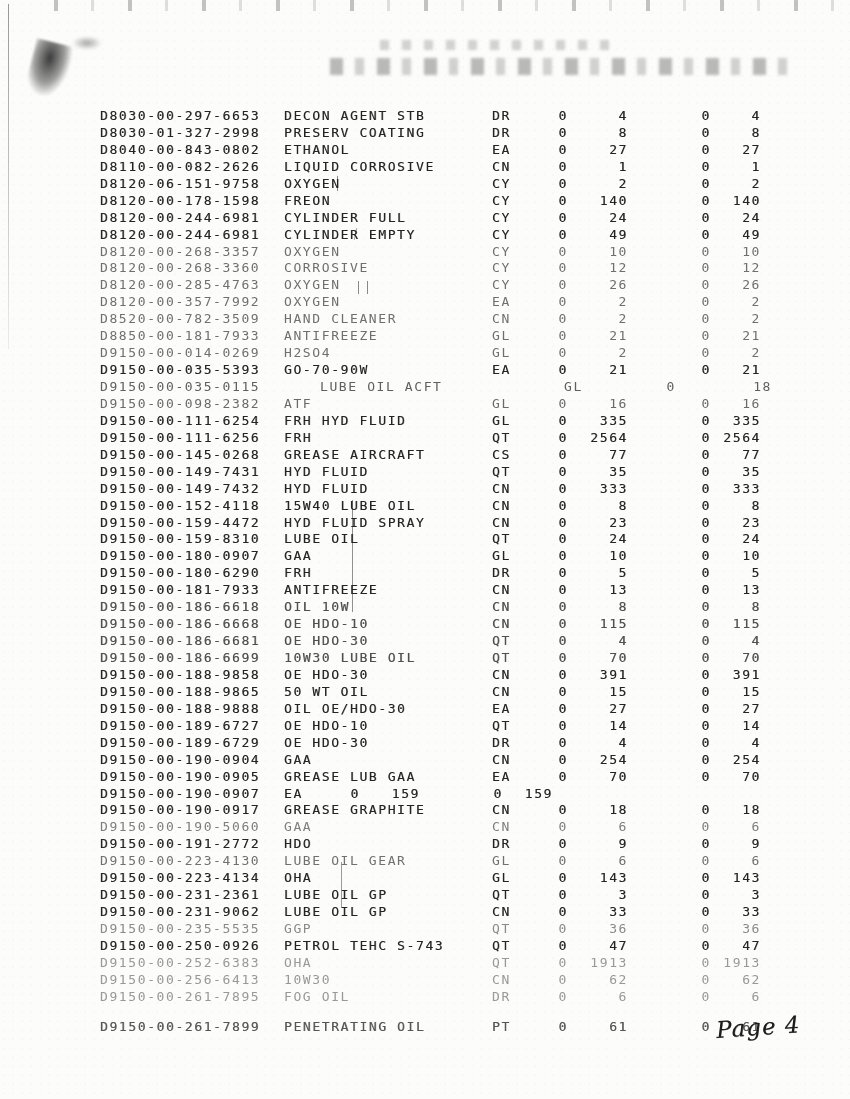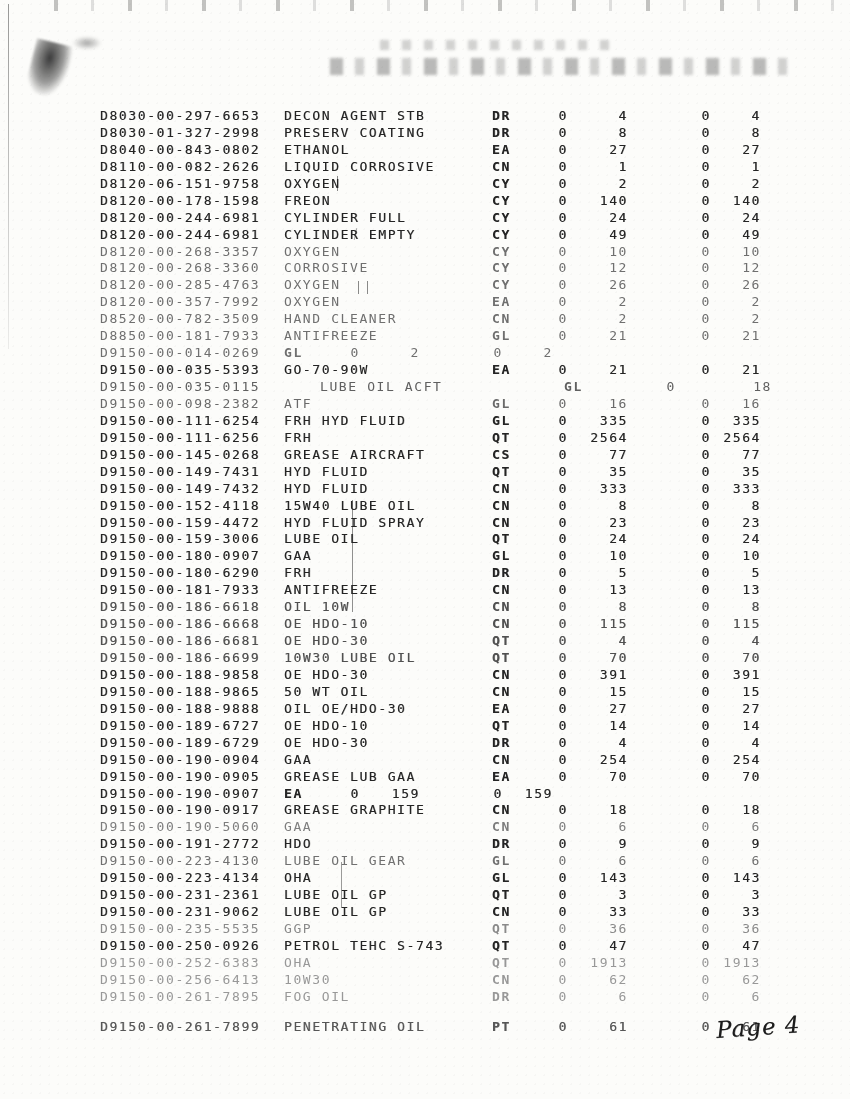--- a/index.html
+++ b/index.html
@@ -31,21 +31,21 @@
     font-size: 13px;
     line-height: 16.95px;
     letter-spacing: 1.6px;
     color: #242424;
     white-space: pre;
     text-shadow: 0.4px 0.4px 0.6px rgba(40,40,40,0.45);
   }
   .cell { display: block; }
   .nsn  { width: 184px; }
   .item { width: 208px; }
-  .ui   { width: 36px; font-weight: bold; }
+  .ui   { width: 36px; }
   .c1   { width: 40px; text-align: right; }
   .c2   { width: 60px; text-align: right; }
   .c3   { width: 83px; text-align: right; }
   .c4   { width: 50px; text-align: right; }
 
   
   .row:nth-child(n+9):nth-child(-n+15)  { color: #6f6f6f; text-shadow: none; }
   .row:nth-child(17)                    { color: #606060; text-shadow: none; gap: 36px; }
   .row:nth-child(18)                    { color: #6a6a6a; text-shadow: none; }
   .row:nth-child(n+30):nth-child(-n+33) { color: #505050; }
@@ -156,32 +156,32 @@
       <div class="row"><span class="cell nsn">D8120-06-151-9758</span><span class="cell item">OXYGEN</span><span class="cell ui">CY</span><span class="cell c1">0</span><span class="cell c2">2</span><span class="cell c3">0</span><span class="cell c4">2</span></div>
       <div class="row"><span class="cell nsn">D8120-00-178-1598</span><span class="cell item">FREON</span><span class="cell ui">CY</span><span class="cell c1">0</span><span class="cell c2">140</span><span class="cell c3">0</span><span class="cell c4">140</span></div>
       <div class="row"><span class="cell nsn">D8120-00-244-6981</span><span class="cell item">CYLINDER FULL</span><span class="cell ui">CY</span><span class="cell c1">0</span><span class="cell c2">24</span><span class="cell c3">0</span><span class="cell c4">24</span></div>
       <div class="row"><span class="cell nsn">D8120-00-244-6981</span><span class="cell item">CYLINDER EMPTY</span><span class="cell ui">CY</span><span class="cell c1">0</span><span class="cell c2">49</span><span class="cell c3">0</span><span class="cell c4">49</span></div>
       <div class="row"><span class="cell nsn">D8120-00-268-3357</span><span class="cell item">OXYGEN</span><span class="cell ui">CY</span><span class="cell c1">0</span><span class="cell c2">10</span><span class="cell c3">0</span><span class="cell c4">10</span></div>
       <div class="row"><span class="cell nsn">D8120-00-268-3360</span><span class="cell item">CORROSIVE</span><span class="cell ui">CY</span><span class="cell c1">0</span><span class="cell c2">12</span><span class="cell c3">0</span><span class="cell c4">12</span></div>
       <div class="row"><span class="cell nsn">D8120-00-285-4763</span><span class="cell item">OXYGEN</span><span class="cell ui">CY</span><span class="cell c1">0</span><span class="cell c2">26</span><span class="cell c3">0</span><span class="cell c4">26</span></div>
       <div class="row"><span class="cell nsn">D8120-00-357-7992</span><span class="cell item">OXYGEN</span><span class="cell ui">EA</span><span class="cell c1">0</span><span class="cell c2">2</span><span class="cell c3">0</span><span class="cell c4">2</span></div>
       <div class="row"><span class="cell nsn">D8520-00-782-3509</span><span class="cell item">HAND CLEANER</span><span class="cell ui">CN</span><span class="cell c1">0</span><span class="cell c2">2</span><span class="cell c3">0</span><span class="cell c4">2</span></div>
       <div class="row"><span class="cell nsn">D8850-00-181-7933</span><span class="cell item">ANTIFREEZE</span><span class="cell ui">GL</span><span class="cell c1">0</span><span class="cell c2">21</span><span class="cell c3">0</span><span class="cell c4">21</span></div>
-      <div class="row"><span class="cell nsn">D9150-00-014-0269</span><span class="cell ui">GL</span><span class="cell c1">0</span><span class="cell c2">2</span><span class="cell c3">0</span><span class="cell c4">2</span></div>
+      <div class="row"><span class="cell nsn">D9150-00-014-0269</span><span class="cell item">H2SO4</span><span class="cell ui">GL</span><span class="cell c1">0</span><span class="cell c2">2</span><span class="cell c3">0</span><span class="cell c4">2</span></div>
       <div class="row"><span class="cell nsn">D9150-00-035-5393</span><span class="cell item">GO-70-90W</span><span class="cell ui">EA</span><span class="cell c1">0</span><span class="cell c2">21</span><span class="cell c3">0</span><span class="cell c4">21</span></div>
       <div class="row"><span class="cell nsn">D9150-00-035-0115</span><span class="cell item">LUBE OIL ACFT</span><span class="cell ui">GL</span><span class="cell c1">0</span><span class="cell c2">18</span><span class="cell c3">0</span><span class="cell c4">18</span></div>
       <div class="row"><span class="cell nsn">D9150-00-098-2382</span><span class="cell item">ATF</span><span class="cell ui">GL</span><span class="cell c1">0</span><span class="cell c2">16</span><span class="cell c3">0</span><span class="cell c4">16</span></div>
       <div class="row"><span class="cell nsn">D9150-00-111-6254</span><span class="cell item">FRH HYD FLUID</span><span class="cell ui">GL</span><span class="cell c1">0</span><span class="cell c2">335</span><span class="cell c3">0</span><span class="cell c4">335</span></div>
       <div class="row"><span class="cell nsn">D9150-00-111-6256</span><span class="cell item">FRH</span><span class="cell ui">QT</span><span class="cell c1">0</span><span class="cell c2">2564</span><span class="cell c3">0</span><span class="cell c4">2564</span></div>
       <div class="row"><span class="cell nsn">D9150-00-145-0268</span><span class="cell item">GREASE AIRCRAFT</span><span class="cell ui">CS</span><span class="cell c1">0</span><span class="cell c2">77</span><span class="cell c3">0</span><span class="cell c4">77</span></div>
       <div class="row"><span class="cell nsn">D9150-00-149-7431</span><span class="cell item">HYD FLUID</span><span class="cell ui">QT</span><span class="cell c1">0</span><span class="cell c2">35</span><span class="cell c3">0</span><span class="cell c4">35</span></div>
       <div class="row"><span class="cell nsn">D9150-00-149-7432</span><span class="cell item">HYD FLUID</span><span class="cell ui">CN</span><span class="cell c1">0</span><span class="cell c2">333</span><span class="cell c3">0</span><span class="cell c4">333</span></div>
       <div class="row"><span class="cell nsn">D9150-00-152-4118</span><span class="cell item">15W40 LUBE OIL</span><span class="cell ui">CN</span><span class="cell c1">0</span><span class="cell c2">8</span><span class="cell c3">0</span><span class="cell c4">8</span></div>
       <div class="row"><span class="cell nsn">D9150-00-159-4472</span><span class="cell item">HYD FLUID SPRAY</span><span class="cell ui">CN</span><span class="cell c1">0</span><span class="cell c2">23</span><span class="cell c3">0</span><span class="cell c4">23</span></div>
-      <div class="row"><span class="cell nsn">D9150-00-159-3006</span><span class="cell item">LUBE OIL</span><span class="cell ui">QT</span><span class="cell c1">0</span><span class="cell c2">24</span><span class="cell c3">0</span><span class="cell c4">24</span></div>
+      <div class="row"><span class="cell nsn">D9150-00-159-8310</span><span class="cell item">LUBE OIL</span><span class="cell ui">QT</span><span class="cell c1">0</span><span class="cell c2">24</span><span class="cell c3">0</span><span class="cell c4">24</span></div>
       <div class="row"><span class="cell nsn">D9150-00-180-0907</span><span class="cell item">GAA</span><span class="cell ui">GL</span><span class="cell c1">0</span><span class="cell c2">10</span><span class="cell c3">0</span><span class="cell c4">10</span></div>
       <div class="row"><span class="cell nsn">D9150-00-180-6290</span><span class="cell item">FRH</span><span class="cell ui">DR</span><span class="cell c1">0</span><span class="cell c2">5</span><span class="cell c3">0</span><span class="cell c4">5</span></div>
       <div class="row"><span class="cell nsn">D9150-00-181-7933</span><span class="cell item">ANTIFREEZE</span><span class="cell ui">CN</span><span class="cell c1">0</span><span class="cell c2">13</span><span class="cell c3">0</span><span class="cell c4">13</span></div>
       <div class="row"><span class="cell nsn">D9150-00-186-6618</span><span class="cell item">OIL 10W</span><span class="cell ui">CN</span><span class="cell c1">0</span><span class="cell c2">8</span><span class="cell c3">0</span><span class="cell c4">8</span></div>
       <div class="row"><span class="cell nsn">D9150-00-186-6668</span><span class="cell item">OE HDO-10</span><span class="cell ui">CN</span><span class="cell c1">0</span><span class="cell c2">115</span><span class="cell c3">0</span><span class="cell c4">115</span></div>
       <div class="row"><span class="cell nsn">D9150-00-186-6681</span><span class="cell item">OE HDO-30</span><span class="cell ui">QT</span><span class="cell c1">0</span><span class="cell c2">4</span><span class="cell c3">0</span><span class="cell c4">4</span></div>
       <div class="row"><span class="cell nsn">D9150-00-186-6699</span><span class="cell item">10W30 LUBE OIL</span><span class="cell ui">QT</span><span class="cell c1">0</span><span class="cell c2">70</span><span class="cell c3">0</span><span class="cell c4">70</span></div>
       <div class="row"><span class="cell nsn">D9150-00-188-9858</span><span class="cell item">OE HDO-30</span><span class="cell ui">CN</span><span class="cell c1">0</span><span class="cell c2">391</span><span class="cell c3">0</span><span class="cell c4">391</span></div>
       <div class="row"><span class="cell nsn">D9150-00-188-9865</span><span class="cell item">50 WT OIL</span><span class="cell ui">CN</span><span class="cell c1">0</span><span class="cell c2">15</span><span class="cell c3">0</span><span class="cell c4">15</span></div>
       <div class="row"><span class="cell nsn">D9150-00-188-9888</span><span class="cell item">OIL OE/HDO-30</span><span class="cell ui">EA</span><span class="cell c1">0</span><span class="cell c2">27</span><span class="cell c3">0</span><span class="cell c4">27</span></div>

